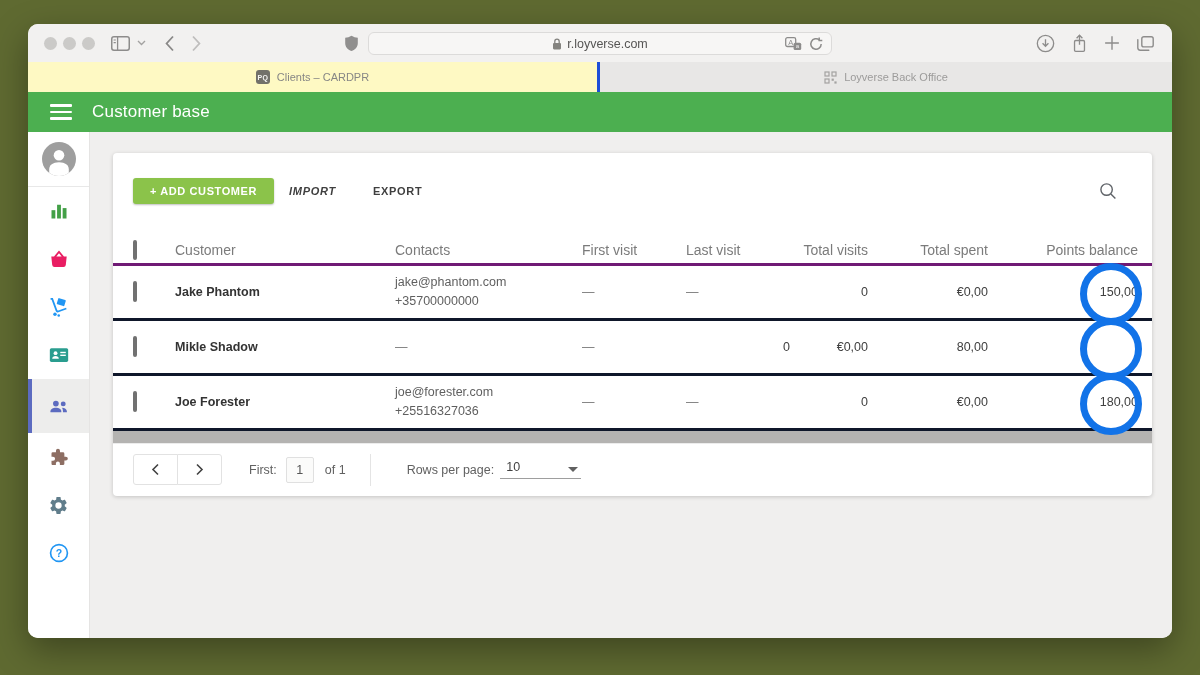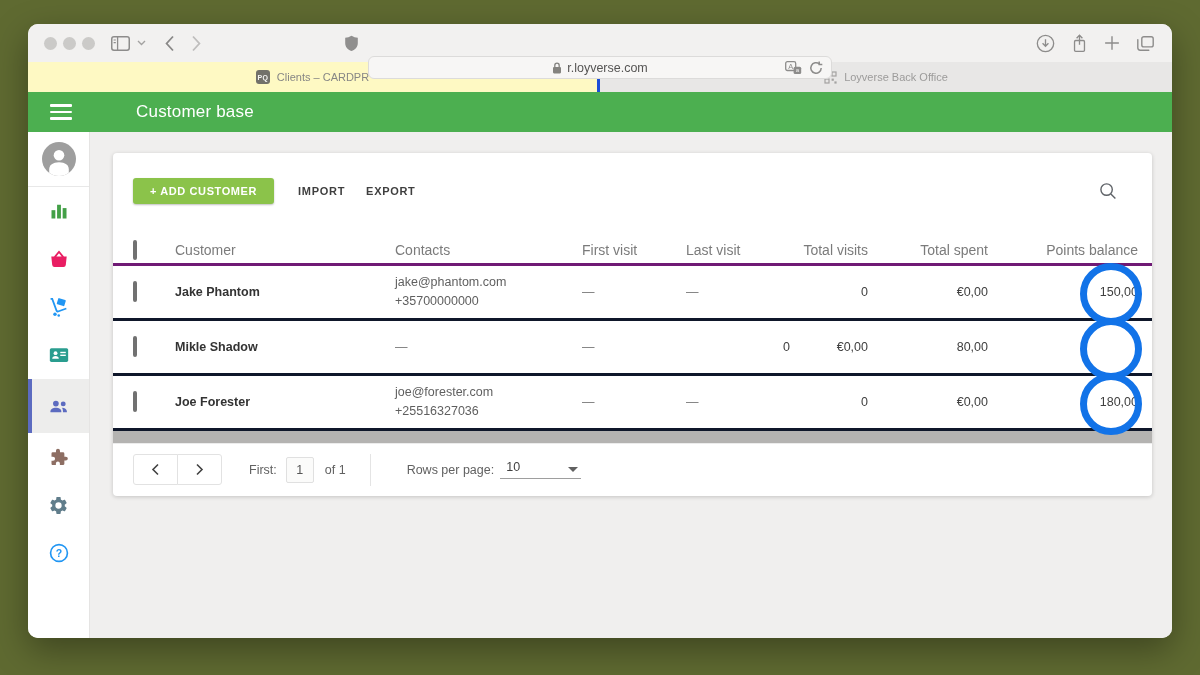--- a/index.html
+++ b/index.html
@@ -11,54 +11,54 @@
   
   .b-toolbar { height:38px; background:#f2f1f0; position:relative; display:flex; align-items:center; }
   .lights { display:flex; gap:6px; margin-left:16px; }
   .light { width:13px; height:13px; border-radius:50%; background:#cbcac8; }
   .tb-icon { display:flex; align-items:center; justify-content:center; cursor:default; }
   .i-sidebar { margin-left:16px; }
   .i-chevdown { margin-left:7px; }
   .i-back { margin-left:18px; }
   .i-fwd { margin-left:16px; }
   .i-shield { position:absolute; left:316px; top:11px; }
-  .url-field { position:absolute; left:340px; top:8px; width:464px; height:23px; background:#f7f6f5; border:1px solid #dcdbda; border-radius:6px; display:flex; align-items:center; justify-content:center;margin-top:24px; }
+  .url-field { position:absolute; left:340px; top:8px; width:464px; height:23px; background:#f7f6f5; border:1px solid #dcdbda; border-radius:6px; display:flex; align-items:center; justify-content:center; }
   .url-text { font-size:12.5px; color:#565554; margin-left:5px; }
   .url-right { position:absolute; right:8px; top:4px; display:flex; align-items:center; gap:7px; }
   .tb-right { position:absolute; right:18px; top:0; height:38px; display:flex; align-items:center; gap:17px; }
 
   
   .tabbar { height:30px; display:flex; }
   .tab { width:50%; display:flex; align-items:center; justify-content:center; gap:7px; font-size:11px; }
   .tab-1 { background:#fef9c3; color:#868685; border-right:3px solid #1d4ed8; }
   .tab-2 { background:#e8e7e6; color:#9c9b9a; }
   .fav-pq { width:14px; height:14px; background:#72716a; border-radius:3px; color:#f5f5f4; font-size:7px; font-weight:bold; display:flex; align-items:center; justify-content:center; letter-spacing:.3px; }
 
   
-  .appbar { height:40px; background:#4caf50; display:flex; align-items:center;gap:44px; }
+  .appbar { height:40px; background:#4caf50; display:flex; align-items:center; }
   .hamburger { width:22px; margin-left:22px; display:flex; flex-direction:column; gap:4px; cursor:pointer; }
   .hamburger span { height:2.6px; background:#fff; border-radius:1px; }
   .app-title { color:#fff; font-size:17px; margin-left:20px; letter-spacing:.2px; }
 
   
   .content { display:flex; height:506px; }
   .sidebar { width:62px; background:#fff; border-right:1px solid #e5e4e3; display:flex; flex-direction:column; align-items:stretch; }
   .sb-avatar { height:55px; display:flex; align-items:center; justify-content:center; border-bottom:1px solid #e8e8e8; }
   .sb-item { height:48px; display:flex; align-items:center; justify-content:center; cursor:pointer; position:relative; }
   .sb-item.selected { height:54px; background:#ededec; }
   .sb-item.selected::before { content:""; position:absolute; left:0; top:0; bottom:0; width:4px; background:#5c6bc0; }
 
   .main { flex:1; position:relative; background:#f0efee; }
   .card { position:absolute; left:23px; top:21px; width:1039px; height:343px; background:#fff; border-radius:4px; box-shadow:0 1px 4px rgba(0,0,0,.18); }
 
   .card-toolbar { height:26px; margin:25px 20px 0 20px; display:flex; align-items:center; }
   .btn-add { height:26px; padding:0 17px; background:#8bc34a; border:none; border-radius:3px; color:#fff; font-size:11px; font-weight:bold; letter-spacing:.6px; box-shadow:0 1px 2px rgba(0,0,0,.25); cursor:pointer; font-family:inherit; }
   .btn-text { background:none; border:none; font-size:11px; font-weight:bold; color:#3f3f3f; letter-spacing:.7px; cursor:pointer; font-family:inherit; }
-  .btn-import { margin-left:24px; }
-  .btn-export { margin-left:21px; }
+  .btn-import { margin-left:15px;font-style:italic; }
+  .btn-export { margin-left:37px; }
   .search-btn { margin-left:auto; margin-right:15px; cursor:pointer; display:flex; }
 
   .tbl { margin-top:32px; }
   .tr { display:grid; grid-template-columns:42px 220px 187px 104px 104px 78px 120px 150px; padding:0 14px 0 20px; align-items:center; }
   .tr-head { height:30px; border-bottom:3px solid #701a75; font-size:14px; color:#7b7b7b; }
   .tr-row { height:55px; border-bottom:3px solid #0f172a; cursor:pointer; }
   .c-right { text-align:right; }
   .cell-name { font-size:12.5px; font-weight:bold; color:#333; }
   .cell-contacts { font-size:12.5px; color:#5f5f5f; line-height:19px; }
   .cell-dash { font-size:12.5px; color:#757575; }

